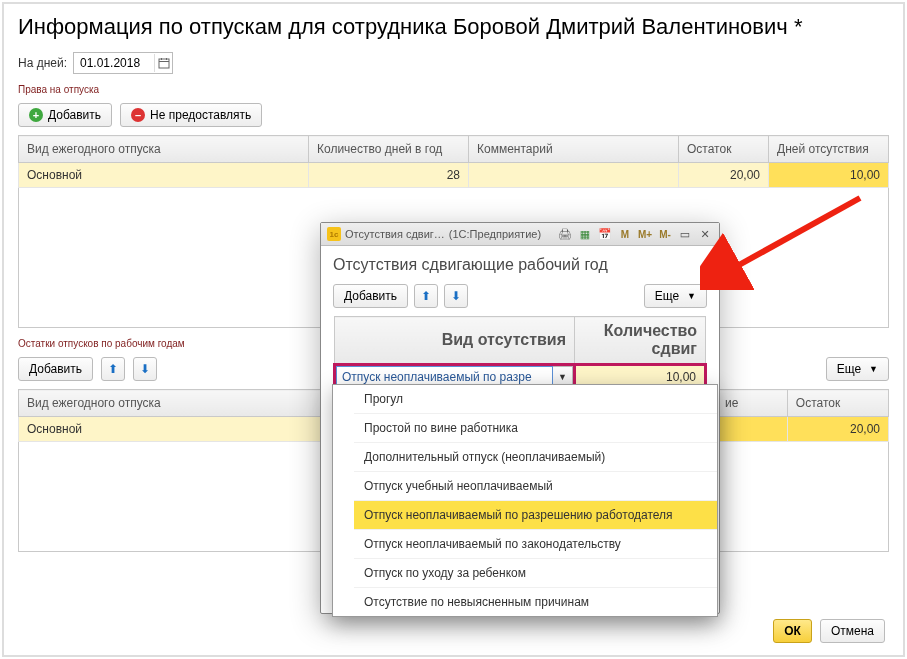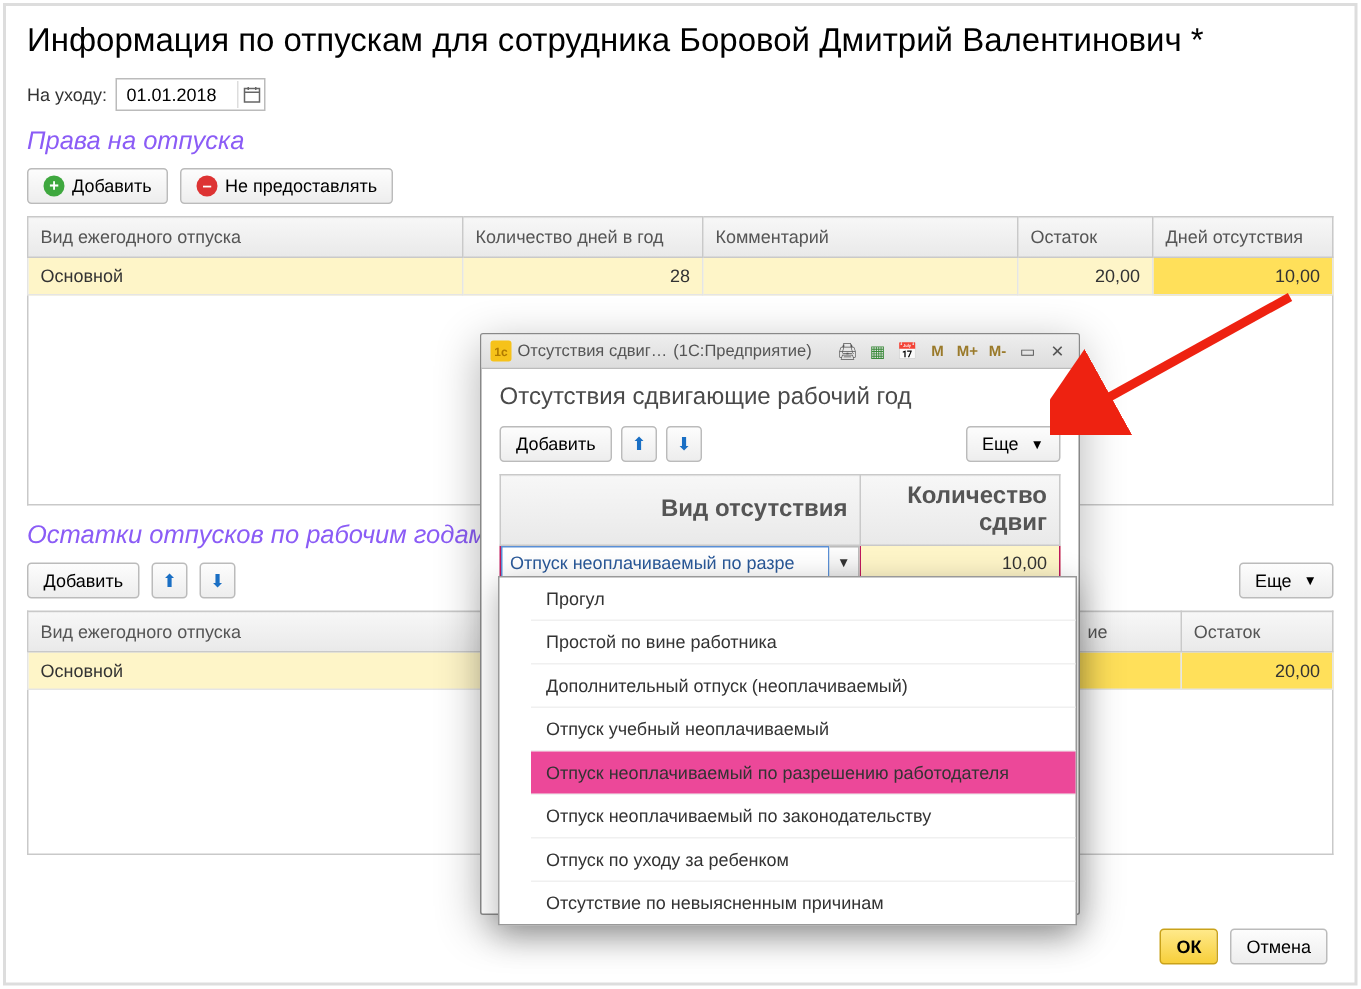--- a/index.html
+++ b/index.html
@@ -3,21 +3,21 @@
 <meta charset="utf-8">
 <style>
 * { box-sizing: border-box; margin: 0; padding: 0; }
 body { font-family: Arial, sans-serif; font-size: 12px; background: #fff; color: #333; width: 907px; height: 659px; position: relative; }
 .main { border: 2px solid #ddd; width: 903px; height: 655px; margin: 2px; padding: 10px 14px; position: relative; }
 .title { font-size: 22px; color: #000000; margin-bottom: 12px; }
 .date-row { display: flex; align-items: center; gap: 6px; margin-bottom: 10px; }
 .date-input { display: flex; align-items: center; border: 1px solid #bbb; background: #fff; height: 22px; }
 .date-input input { border: none; outline: none; padding: 0 6px; width: 80px; font-size: 12px; }
 .date-input .cal-icon { width: 18px; height: 18px; display: flex; align-items: center; justify-content: center; border-left: 1px solid #ddd; cursor: pointer; }
-.section-header { color: #8b5cf6; font-size: 17px; margin-bottom: 8px; font-style: italic; }
+.section-header { color: #7f1d1d; font-size: 10px; margin-bottom: 8px; }
 .toolbar { display: flex; gap: 8px; margin-bottom: 8px; align-items: center; }
 .btn { border: 1px solid #bbb; background: linear-gradient(#fdfdfd,#ededed); border-radius: 3px; padding: 4px 10px; font-size: 12px; cursor: pointer; display: flex; align-items: center; gap: 5px; height: 24px; }
 .icon-circle { width: 14px; height: 14px; border-radius: 50%; display: inline-flex; align-items: center; justify-content: center; color: #fff; font-weight: bold; font-size: 11px; line-height: 1; }
 .icon-add { background: #3fa83f; }
 .icon-deny { background: #d33; }
 .arrow-btn { width: 24px; padding: 0; justify-content: center; }
 .arrow-up { color: #1a6fc4; }
 .arrow-down { color: #1a6fc4; }
 .table { width: 100%; border: 1px solid #c9c9c9; border-collapse: collapse; }
 .table th { background: linear-gradient(#f7f7f7,#e9e9e9); border: 1px solid #c9c9c9; padding: 6px 8px; text-align: left; font-weight: normal; color: #555; font-size: 12px; }
@@ -37,43 +37,43 @@
 .dlg-titlebar { background: linear-gradient(#eee,#ddd); border-bottom: 1px solid #bbb; padding: 3px 6px; display: flex; align-items: center; gap: 4px; font-size: 11px; color: #555; }
 .dlg-titlebar .spacer { flex: 1; }
 .tb-icon { width: 16px; height: 16px; display: inline-flex; align-items: center; justify-content: center; font-size: 11px; cursor: pointer; }
 .tb-m { color: #9a7a2a; font-weight: bold; font-size: 10px; }
 .dlg-body { padding: 10px 12px 12px; }
 .dlg-title { font-size: 16px; color: #4a4a4a; margin-bottom: 10px; }
 .dlg-toolbar { display: flex; justify-content: space-between; align-items: center; margin-bottom: 8px; }
 .dlg-toolbar-left { display: flex; gap: 6px; }
 .dlg-table { width: 100%; border: 1px solid #c9c9c9; border-collapse: collapse; }
 .dlg-table th { background: linear-gradient(#f7f7f7,#e9e9e9); border: 1px solid #c9c9c9; padding: 5px 8px; text-align: right; font-weight: bold; font-size: 16px; color: #555; }
-.dlg-table td { border: 1px solid #be185d; padding: 0; }
+.dlg-table td { border: 3px solid #be185d; padding: 0; }
 .dlg-row td { background: #fef5c8; }
 .combo { display: flex; align-items: stretch; height: 22px; }
 .combo input { flex: 1; border: 1px solid #5a8fd6; background: #fff; padding: 0 5px; font-size: 12px; color: #2a5999; outline: none; }
 .combo .dd { width: 20px; border: 1px solid #bbb; border-left: none; background: linear-gradient(#fdfdfd,#ededed); display: flex; align-items: center; justify-content: center; cursor: pointer; font-size: 9px; }
 .dlg-num { text-align: right; padding: 3px 8px !important; }
 .dropdown { position: absolute; left: 332px; top: 384px; width: 386px; background: #fff; border: 1px solid #999; box-shadow: 0 6px 20px rgba(0,0,0,0.3); z-index: 200; padding-left: 21px; }
 .dropdown-item { padding: 7px 10px; font-size: 12px; cursor: pointer; border-bottom: 1px solid #f0f0f0; }
 .dropdown-item:last-child { border-bottom: none; }
-.dropdown-item.sel { background: #ec4899; }
+.dropdown-item.sel { background: #fde047; }
 .arrow-annotation { position: absolute; left: 700px; top: 190px; z-index: 300; pointer-events: none; }
 .dlg-table-space { height: 210px; border: 1px solid #c9c9c9; border-top: none; }
 .cal-svg { width: 12px; height: 12px; }
 .logo-1c { width:14px; height:14px; background:#f6c21a; border-radius:2px; display:inline-flex; align-items:center; justify-content:center; font-size:8px; color:#b07a00; font-weight:bold; }
 </style>
 </head>
 <body>
 
 <div class="main">
   <div class="title">Информация по отпускам для сотрудника Боровой Дмитрий Валентинович *</div>
 
   <div class="date-row">
-    <span>На уходу:</span>
+    <span>На дней:</span>
     <div class="date-input">
       <input type="text" value="01.01.2018" style="">
       <span class="cal-icon">
         <svg class="cal-svg" viewBox="0 0 12 12">
             <rect x="1" y="2" width="10" height="9" fill="none" stroke="#666"></rect>
             <line x1="1" y1="4.5" x2="11" y2="4.5" stroke="#666"></line>
             <line x1="3.5" y1="1" x2="3.5" y2="3" stroke="#666"></line>
             <line x1="8.5" y1="1" x2="8.5" y2="3" stroke="#666"></line>
           </svg>
       </span>

